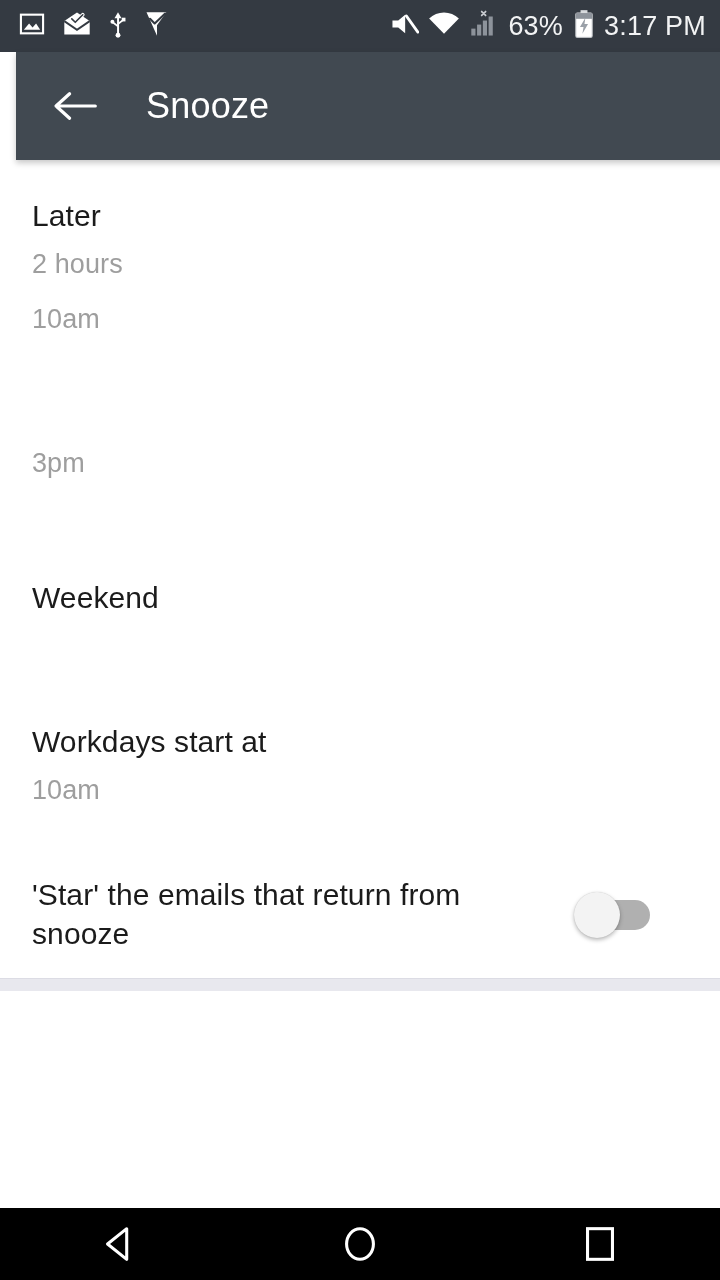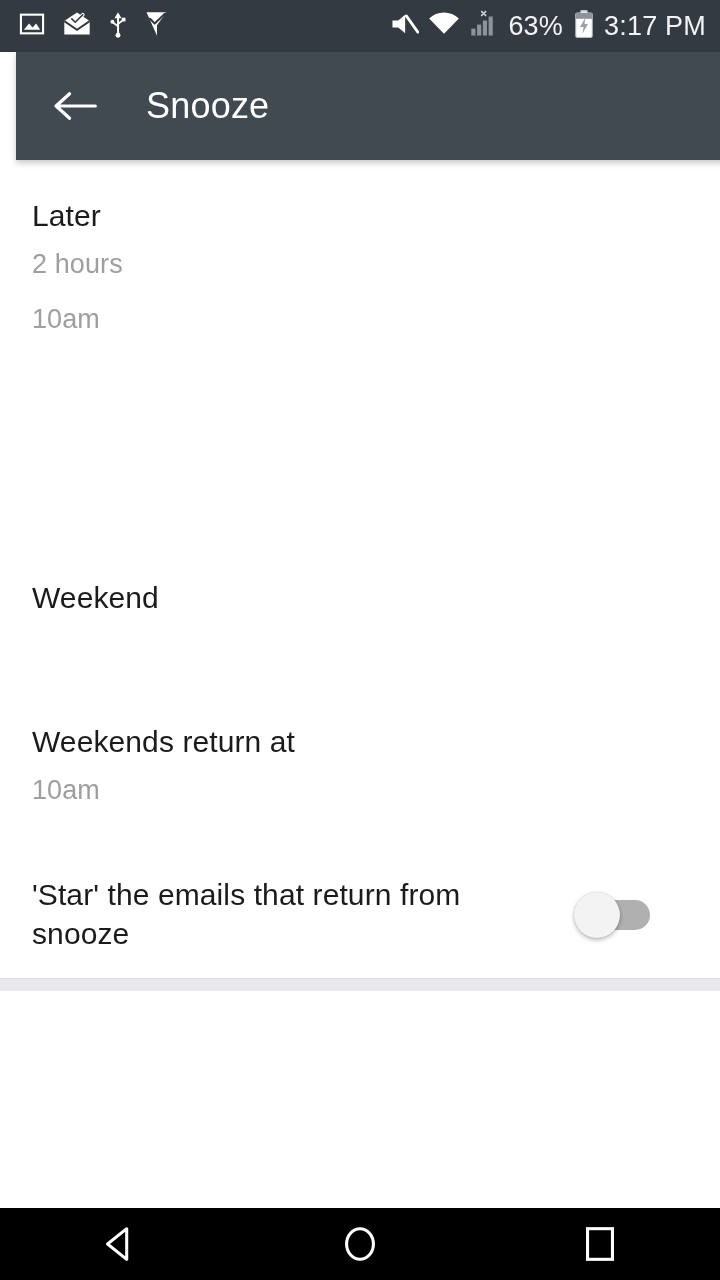--- a/index.html
+++ b/index.html
@@ -209,32 +209,33 @@
       </div>
 
       <div class="row row-b">
         <div class="row-texts">
           <div class="row-sub">10am</div>
         </div>
       </div>
 
       <div class="row row-b">
         <div class="row-texts">
+          <div class="row-sub">3pm</div>
         </div>
       </div>
 
       <div class="row row-b">
         <div class="row-texts">
           <div class="row-title">Weekend</div>
         </div>
       </div>
 
       <div class="row row-b">
         <div class="row-texts">
-          <div class="row-title">Weekends return at</div>
+          <div class="row-title">Workdays start at</div>
           <div class="row-sub">10am</div>
         </div>
       </div>
 
       <div class="row row-switchrow">
         <div class="row-texts">
           <div class="row-title">'Star' the emails that return from snooze</div>
         </div>
         <div class="switch">
           <div class="switch-track"></div>

